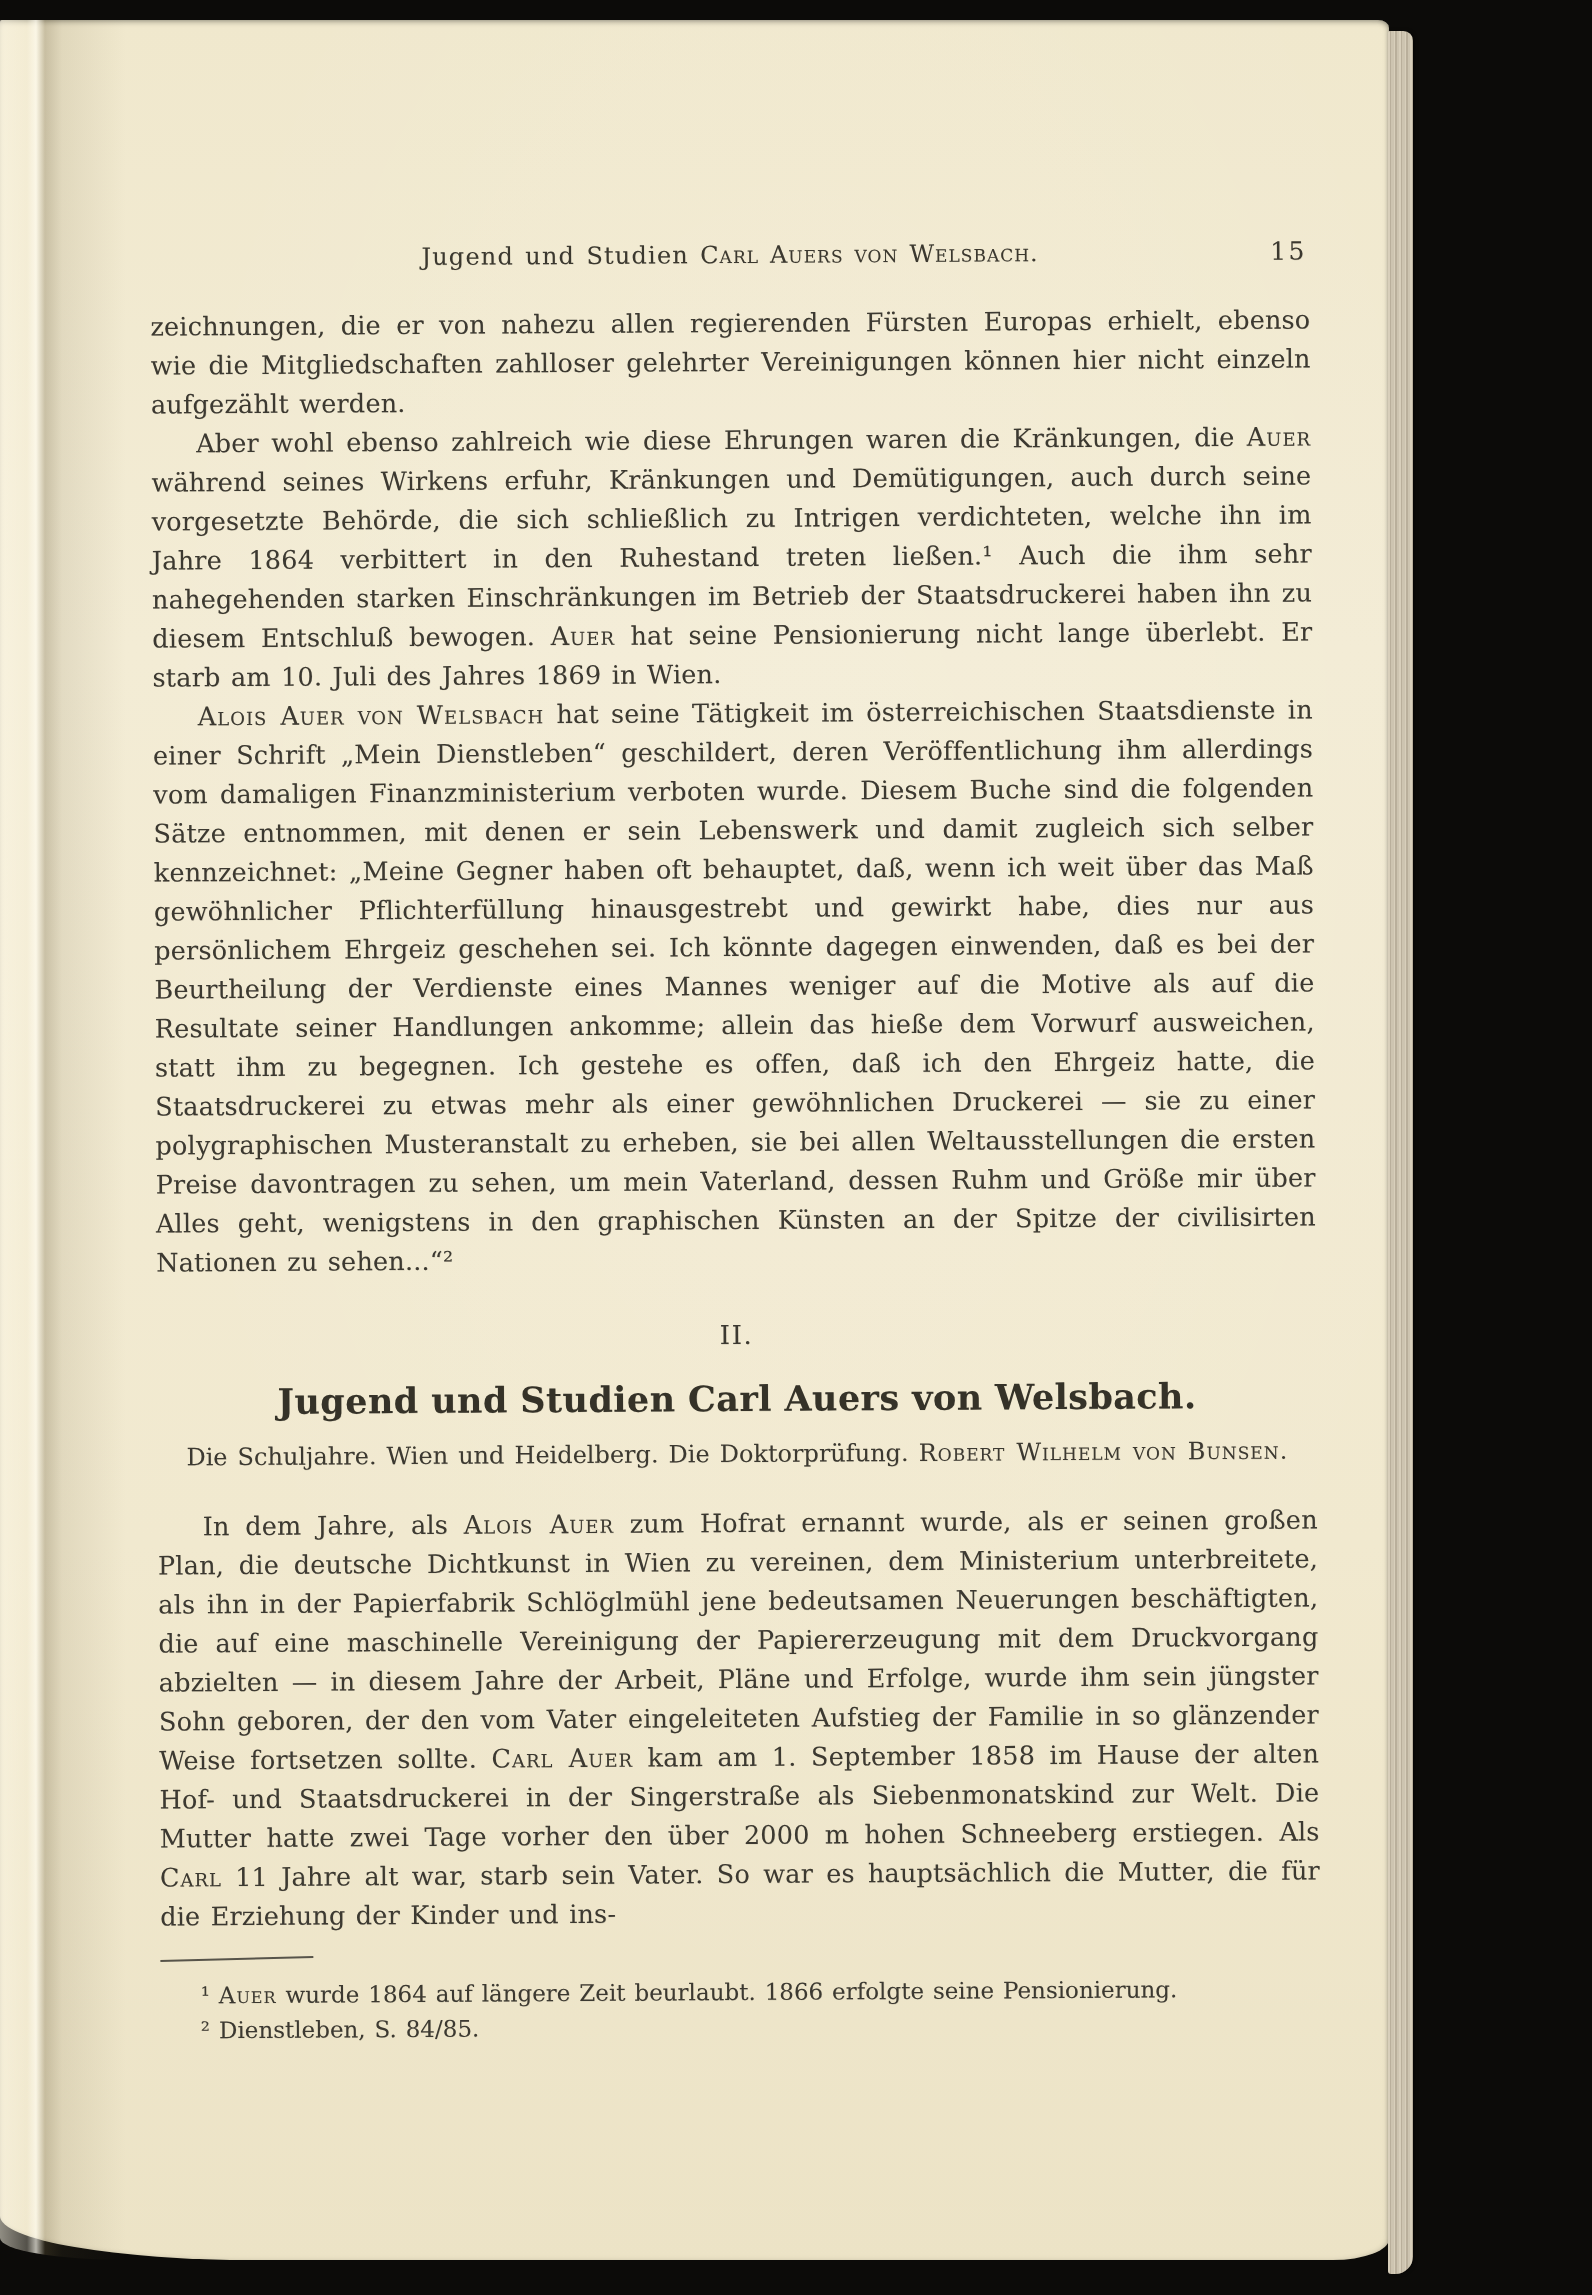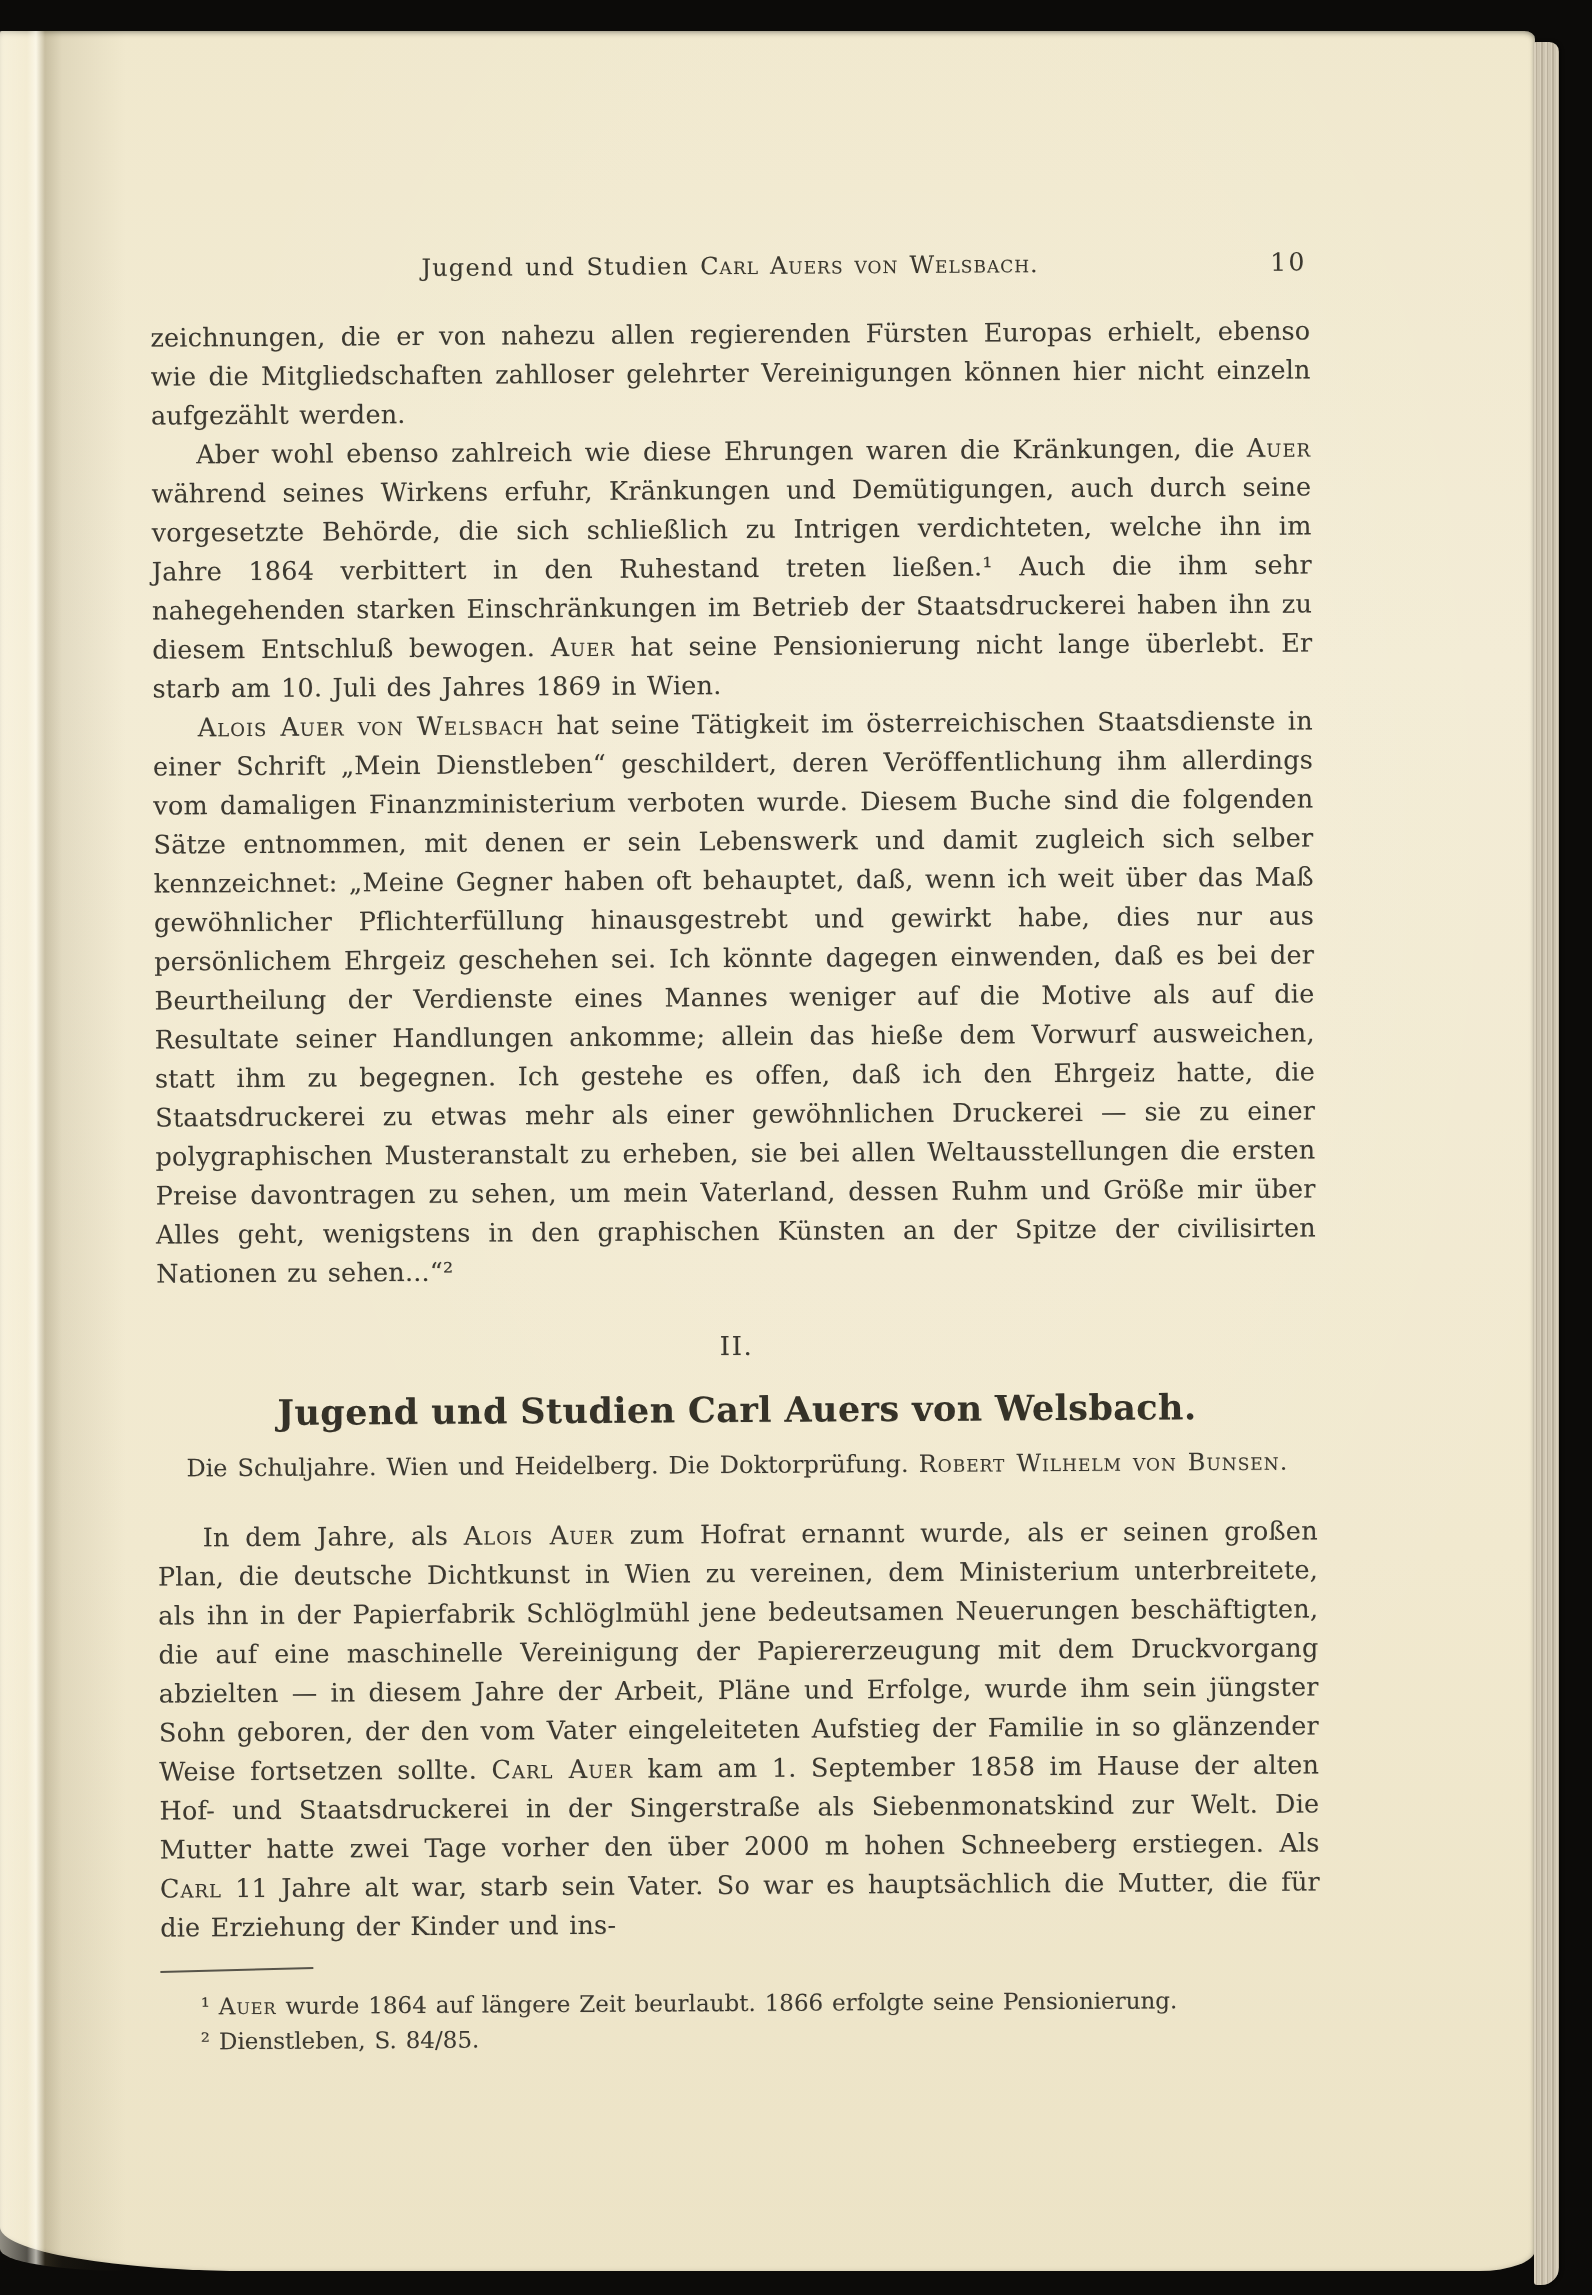--- a/index.html
+++ b/index.html
@@ -7,22 +7,22 @@
     width: 1593px; height: 2295px;
     background: #0c0b09;
     overflow: hidden;
     font-family: "DejaVu Serif", "Liberation Serif", serif;
   }
   .scan { position: absolute; inset: 0; width: 1593px; height: 2295px; }
 
   
   .page {
     position: absolute;
-    left: 0; top: 31px;
-    width: 1535px; height: 2240px;
+    left: 0; top: 20px;
+    width: 1389px; height: 2240px;
     background:
       radial-gradient(ellipse at 58% 35%, rgba(255,255,255,0.10), rgba(0,0,0,0) 62%),
       linear-gradient(180deg, #f0e8cd 0%, #f3ecd5 28%, #f1e9cf 68%, #ece3c6 100%);
     border-radius: 2.4px 11px 56px 255px / 2.4px 8px 21px 44px;
     box-shadow: inset 0 3.2px 6.4px -2.4px rgba(0,0,0,0.40),
                 inset -2.4px 0 6.4px -2.4px rgba(0,0,0,0.25);
   }
   .gutter-crease {
     position: absolute; left: 0; top: 0; bottom: 0; width: 127px;
     border-radius: 2.4px 0 0 255px / 2.4px 0 0 44px;
@@ -123,21 +123,21 @@
 <body>
 
 <div class="scan">
   <div class="page">
     <div class="gutter-crease"></div>
 
     <div class="content">
 
       <header class="running-head-row">
         <span class="running-head"><span>Jugend und Studien </span><span class="sc">Carl Auers von Welsbach.</span></span>
-        <span class="page-number">10</span>
+        <span class="page-number">15</span>
       </header>
 
       <div class="body-text">
         <p class="par no-indent"><span>zeichnungen, die er von nahezu allen regierenden Fürsten Europas erhielt, ebenso wie die Mitgliedschaften zahlloser gelehrter Vereinigungen können hier nicht einzeln aufgezählt werden.</span></p>
         <p class="par"><span>Aber wohl ebenso zahlreich wie diese Ehrungen waren die Kränkungen, die </span><span class="sc">Auer</span><span> während seines Wirkens erfuhr, Kränkungen und Demütigungen, auch durch seine vorgesetzte Behörde, die sich schließlich zu Intrigen verdichteten, welche ihn im Jahre 1864 verbittert in den Ruhestand treten ließen.¹ Auch die ihm sehr nahegehenden starken Einschränkungen im Betrieb der Staatsdruckerei haben ihn zu diesem Entschluß bewogen. </span><span class="sc">Auer</span><span> hat seine Pensionierung nicht lange überlebt. Er starb am 10. Juli des Jahres 1869 in Wien.</span></p>
         <p class="par"><span class="sc">Alois Auer von Welsbach</span><span> hat seine Tätigkeit im österreichischen Staatsdienste in einer Schrift „Mein Dienstleben“ geschildert, deren Veröffentlichung ihm allerdings vom damaligen Finanzministerium verboten wurde. Diesem Buche sind die folgenden Sätze entnommen, mit denen er sein Lebenswerk und damit zugleich sich selber kennzeichnet: „Meine Gegner haben oft behauptet, daß, wenn ich weit über das Maß gewöhnlicher Pflichterfüllung hinausgestrebt und gewirkt habe, dies nur aus persönlichem Ehrgeiz geschehen sei. Ich könnte dagegen einwenden, daß es bei der Beurtheilung der Verdienste eines Mannes weniger auf die Motive als auf die Resultate seiner Handlungen ankomme; allein das hieße dem Vorwurf ausweichen, statt ihm zu begegnen. Ich gestehe es offen, daß ich den Ehrgeiz hatte, die Staatsdruckerei zu etwas mehr als einer gewöhnlichen Druckerei — sie zu einer polygraphischen Musteranstalt zu erheben, sie bei allen Weltausstellungen die ersten Preise davontragen zu sehen, um mein Vaterland, dessen Ruhm und Größe mir über Alles geht, wenigstens in den graphischen Künsten an der Spitze der civilisirten Nationen zu sehen...“²</span></p>
 
         <div class="section-number">II.</div>
         <h1 class="section-heading">Jugend und Studien Carl Auers von Welsbach.</h1>
         <div class="section-subtitle"><span>Die Schuljahre. Wien und Heidelberg. Die Doktorprüfung. </span><span class="sc">Robert Wilhelm von Bunsen.</span></div>

